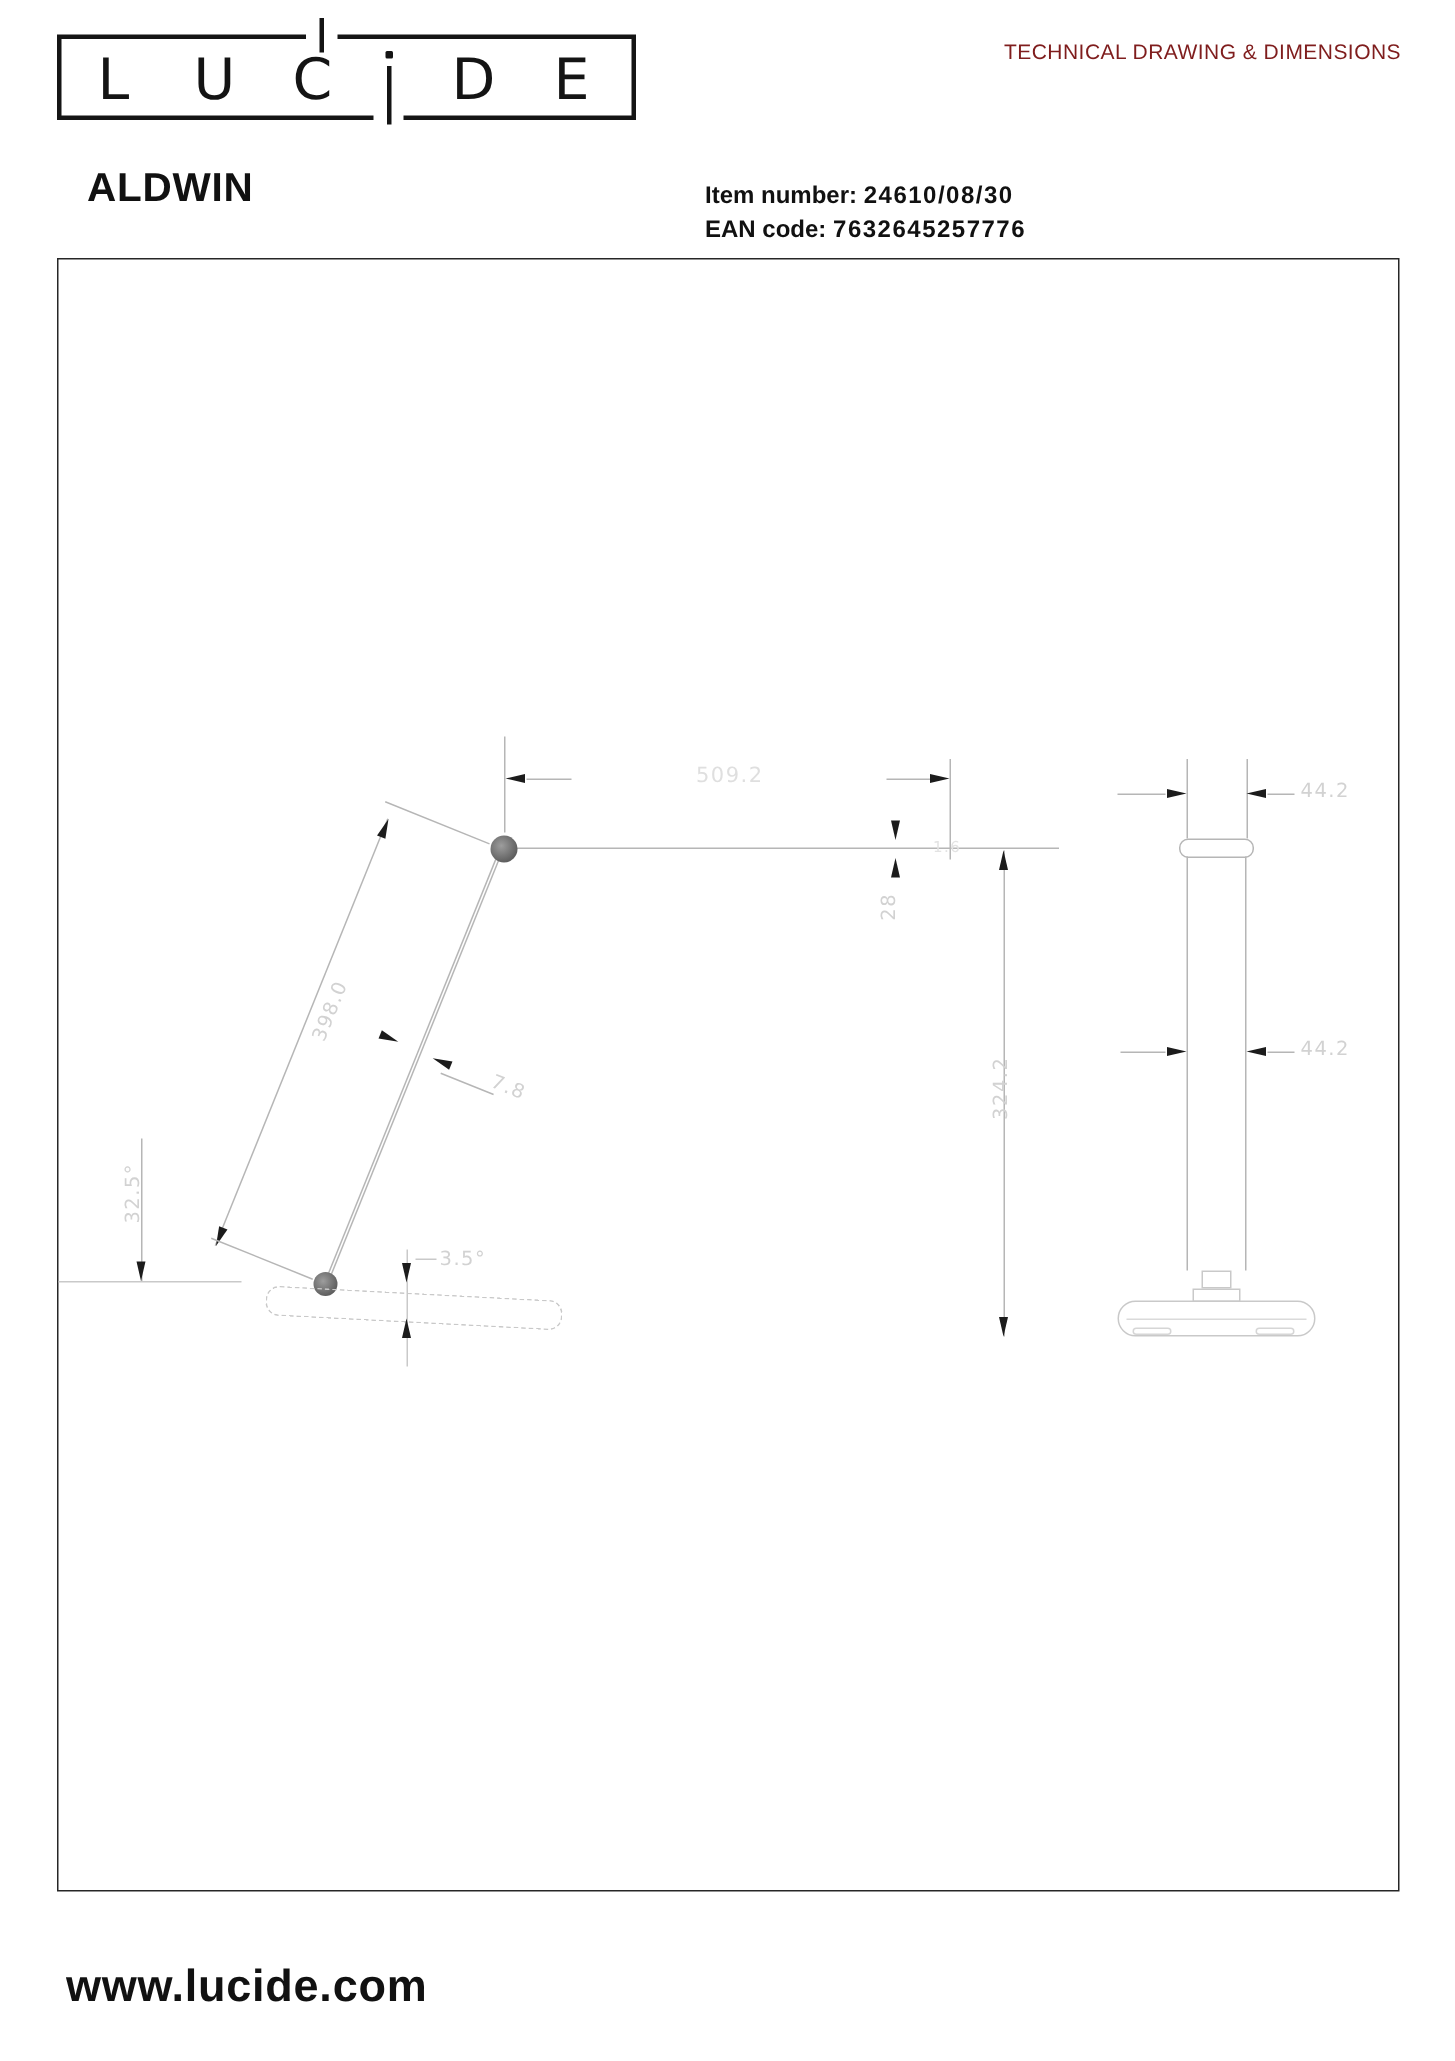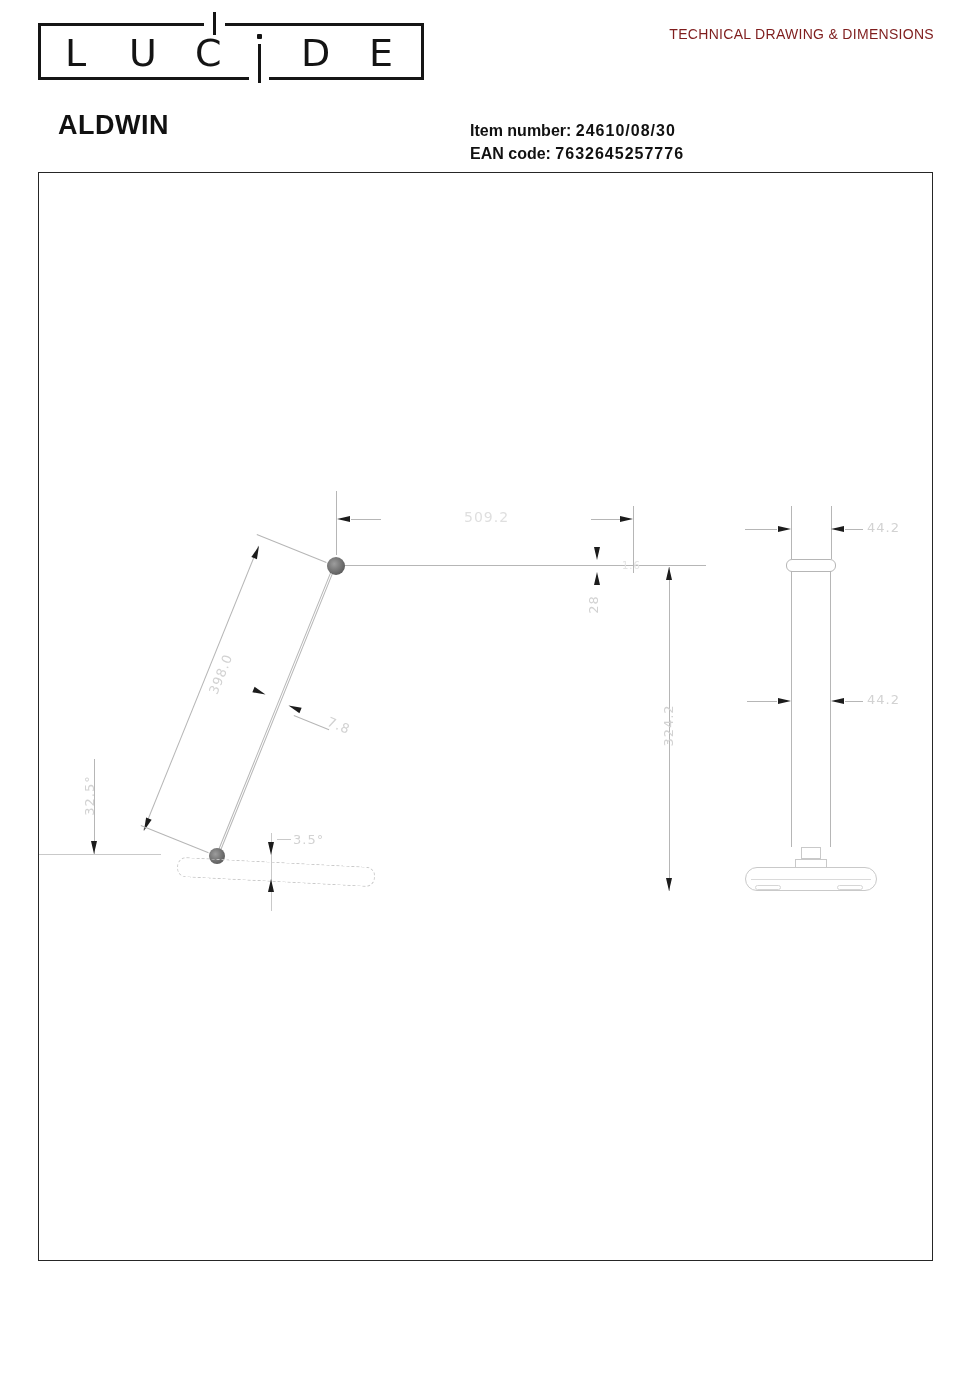--- a/index.html
+++ b/index.html
@@ -156,14 +156,15 @@
 
     <div style="position:absolute;left:762px;top:674px;width:20px;height:12px;border:1px solid var(--line2)"></div>
     <div style="position:absolute;left:756px;top:686px;width:32px;height:9px;border:1px solid var(--line2)"></div>
     <div style="position:absolute;left:706px;top:694px;width:132px;height:24px;border:1px solid var(--line2);border-radius:12px"></div>
     <div class="hline" style="left:712px;top:706px;width:120px;border-top-color:#dadada"></div>
     <div style="position:absolute;left:716px;top:712px;width:26px;height:5px;border:1px solid #d6d6d6;border-radius:3px"></div>
     <div style="position:absolute;left:798px;top:712px;width:26px;height:5px;border:1px solid #d6d6d6;border-radius:3px"></div>
 
   </div>
 
+  <div class="footer-site">www.lucide.com</div>
 
 </div>
 
 </body></html>

